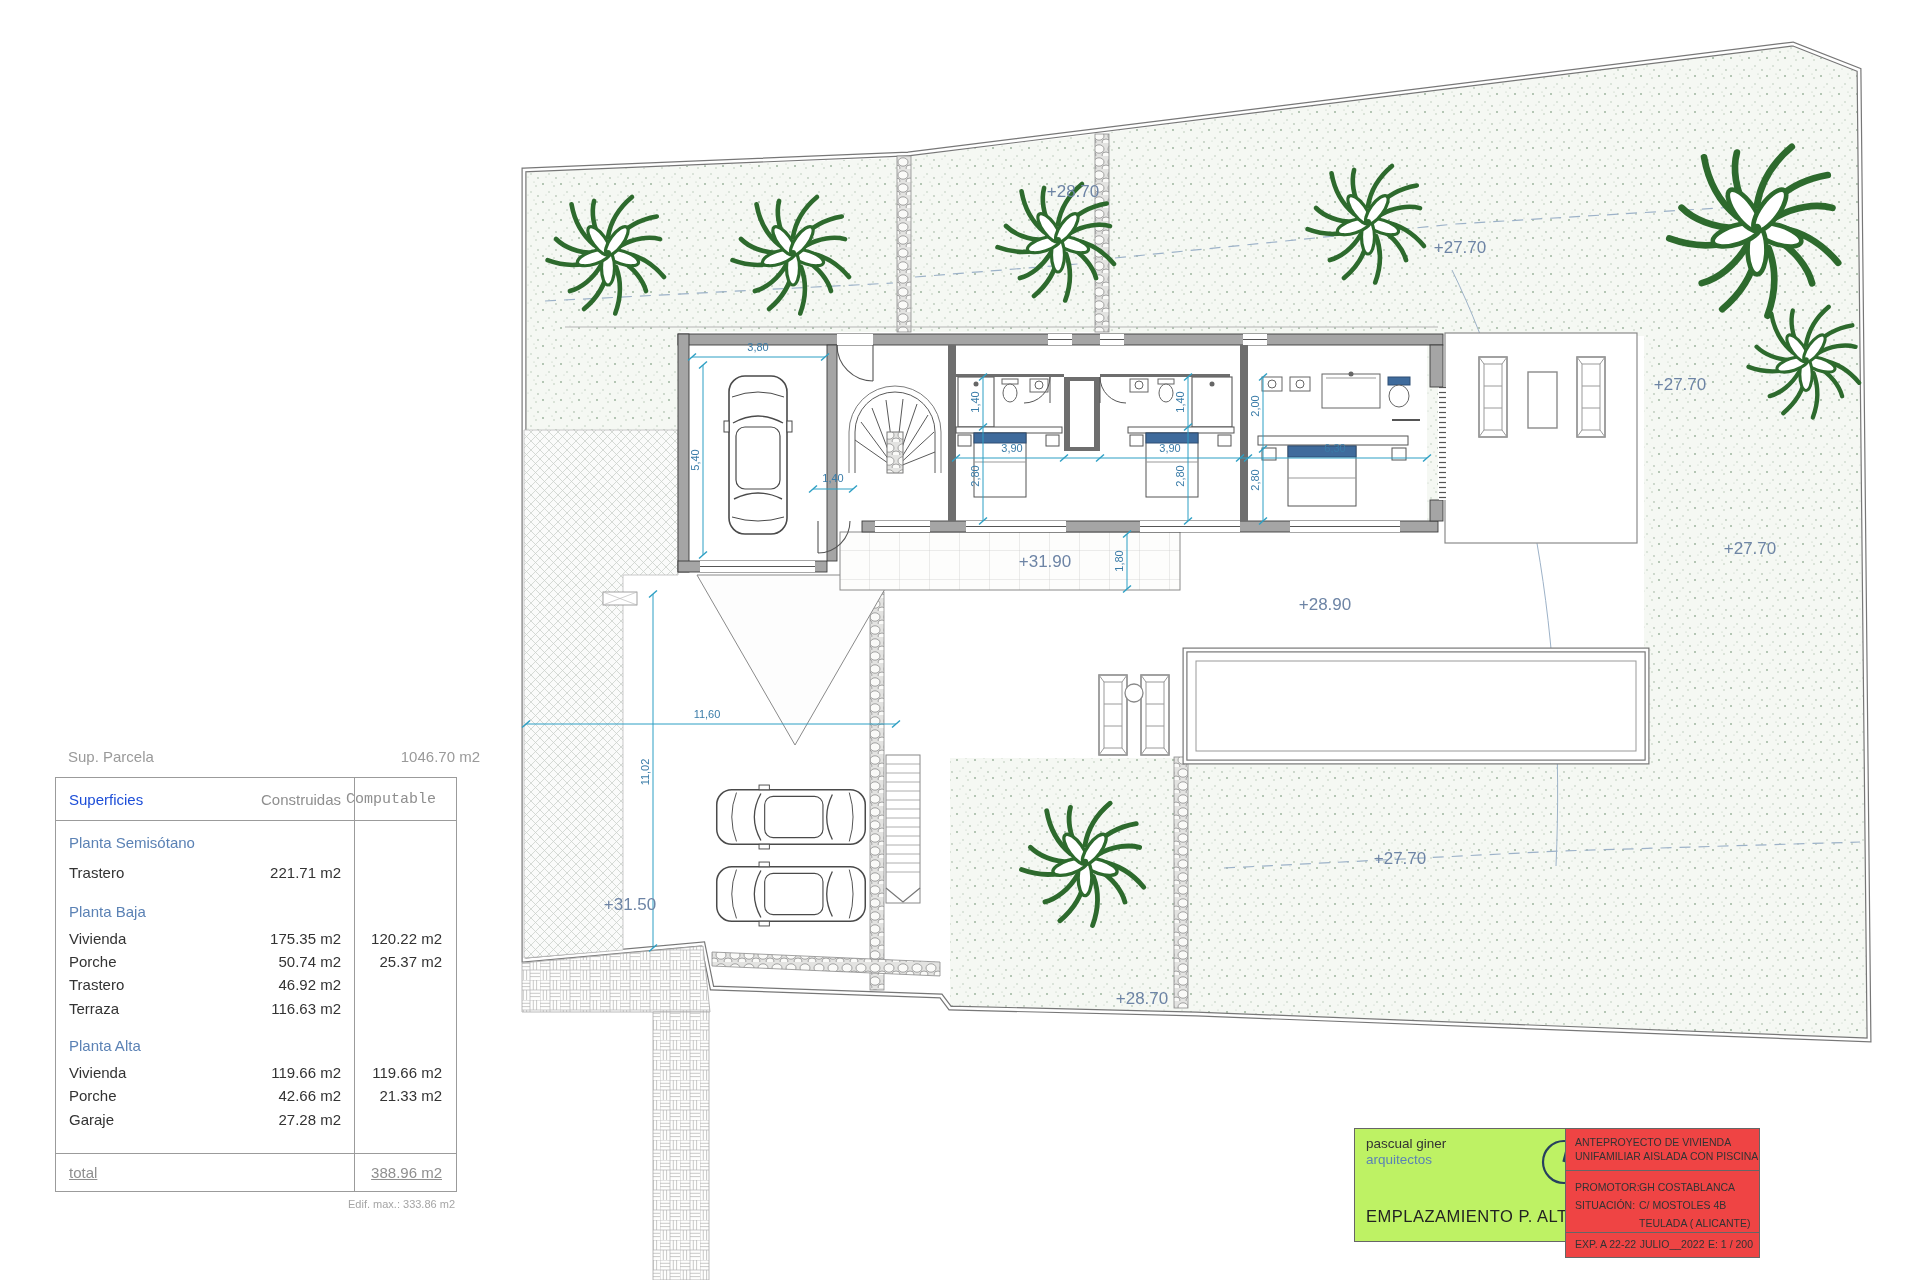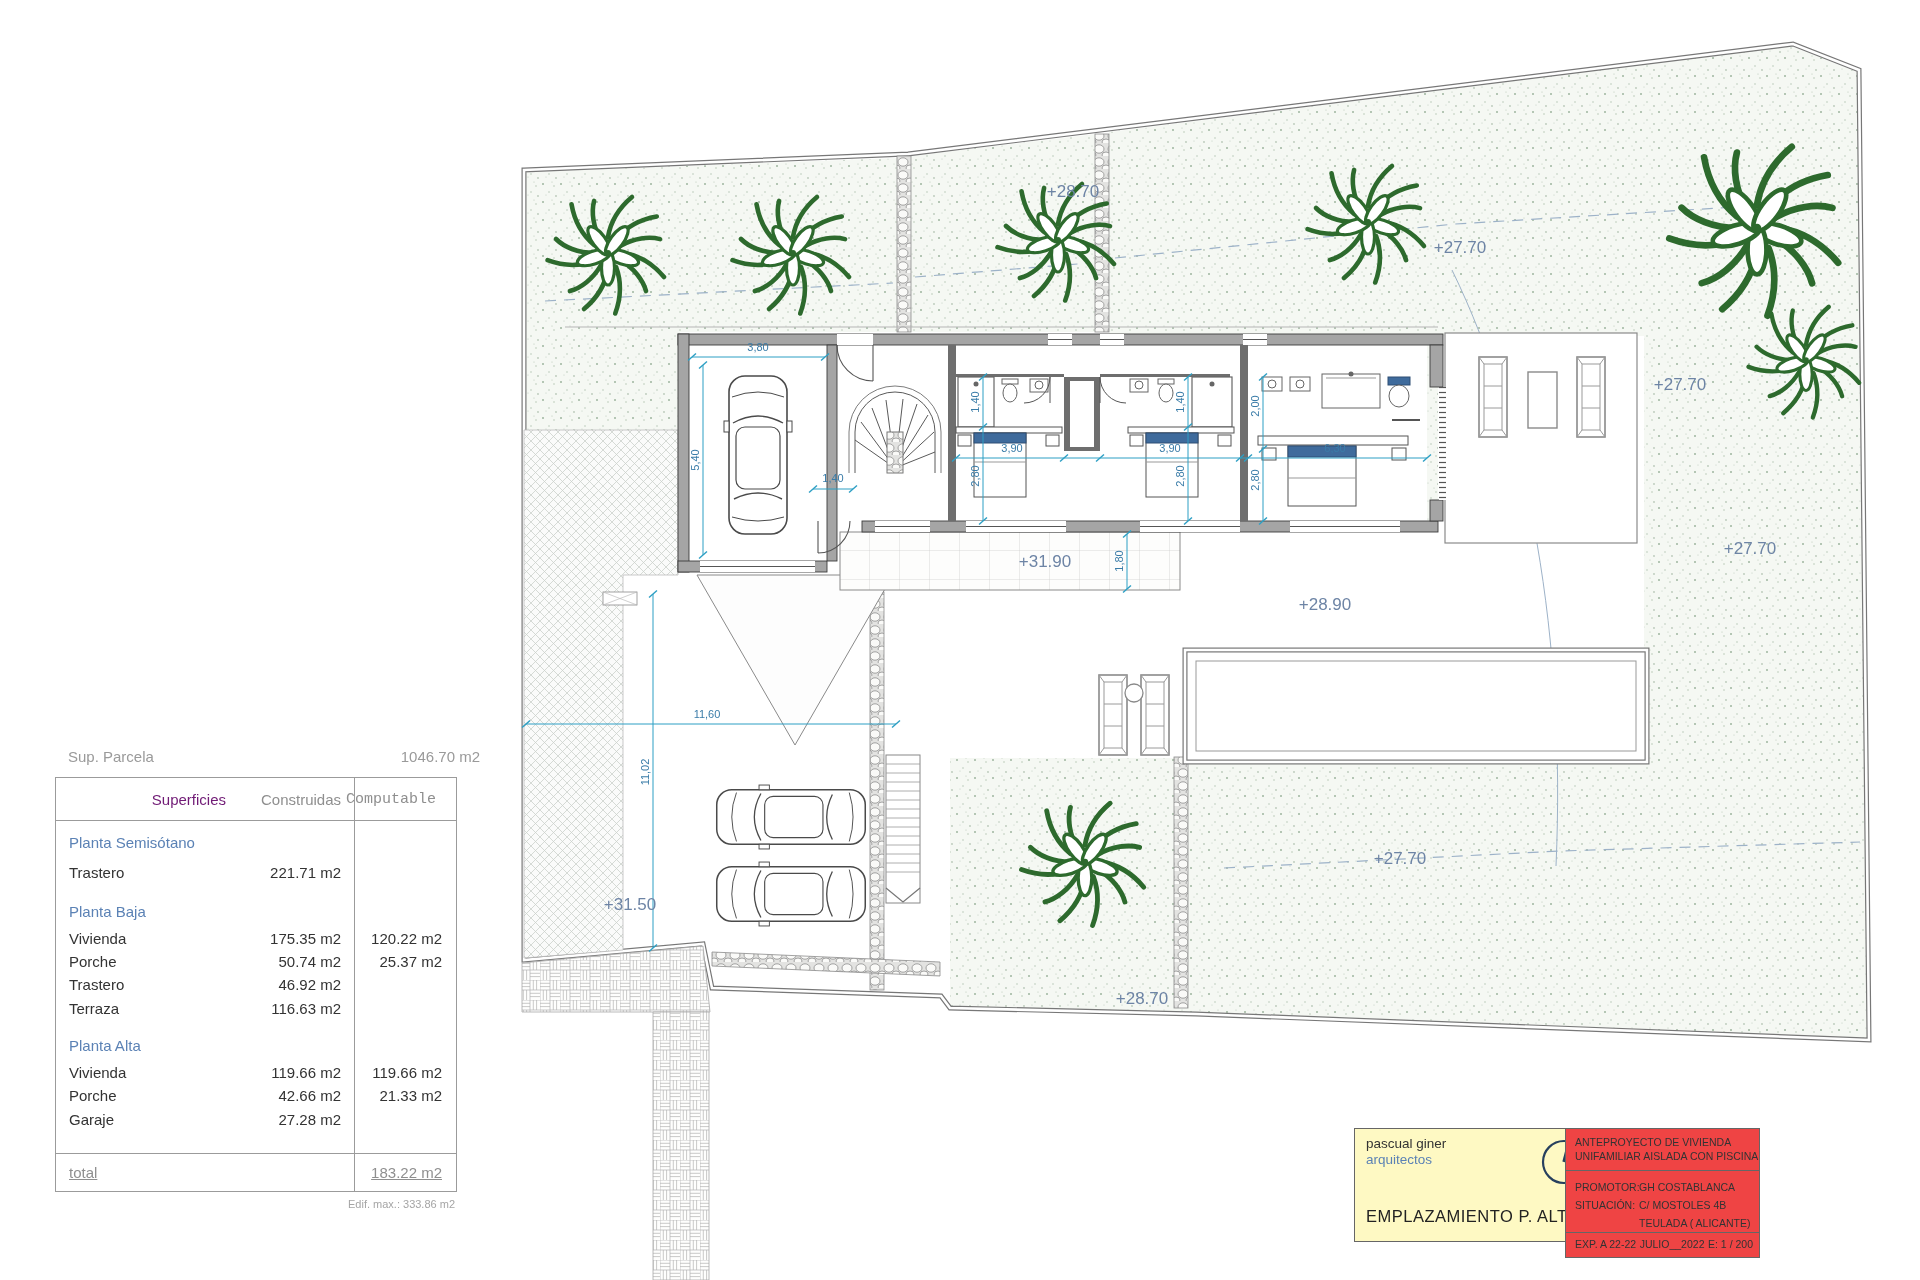--- a/index.html
+++ b/index.html
@@ -8,33 +8,33 @@
   svg{position:absolute;left:0;top:0;}
   svg text{font-family:"Liberation Sans", sans-serif;}
   .lvl{fill:#6d84a5;font-size:17px;}
   .dim{fill:#3a7ca8;font-size:11px;}
   
   .areas{position:absolute;left:55px;top:743px;width:433px;color:#333;font-size:15px;}
   .parcel{display:flex;justify-content:space-between;color:#9a9a9a;padding:0 8px 0 13px;height:26px;align-items:center;}
   .tbox{position:relative;margin-top:8px;width:400px;border:1px solid #9b9b9b;background:#fff;}
   .colsep{position:absolute;left:298px;top:0;bottom:0;border-left:1px solid #9b9b9b;}
   .thead{display:grid;grid-template-columns:170px 115px 100px;height:42px;align-items:center;border-bottom:1px solid #9b9b9b;}
-  .thead .c1{padding-left:13px;color:#701a75;text-align:right;}
+  .thead .c1{padding-left:13px;color:#1d4ed8;}
   .thead .c2{text-align:right;color:#8f8f8f;}
   .thead .c3{text-align:center;color:#8f8f8f;font-family:Liberation Mono, monospace;}
   .trow{display:grid;grid-template-columns:170px 115px 108px;align-items:center;}
   .trow .c1{padding-left:13px;}
   .trow .c2{text-align:right;}
   .trow .c3{text-align:right;padding-right:7px;}
   .sect{color:#5b82b5;}
   .totrow{border-top:1px solid #9b9b9b;color:#8f8f8f;text-decoration:underline;}
   .footnote{width:400px;text-align:right;color:#a5a5a5;font-size:11px;margin-top:6px;}
   
   .tblock{position:absolute;left:1354px;top:1128px;font-size:11px;color:#333;}
-  .tb-left{position:absolute;left:0;top:0;width:211px;height:112px;border:1.5px solid #666;background:#fef9c3;}
+  .tb-left{position:absolute;left:0;top:0;width:211px;height:112px;border:1.5px solid #666;background:#bef264;}
   .tb-right{position:absolute;left:211px;top:0;width:193px;height:128px;border:1.5px solid #666;background:#ef4444;}
   .firm{position:absolute;left:11px;top:7px;font-size:13.5px;color:#333;line-height:16px;}
   .firm .sub{color:#5b82b5;}
   .sheetname{position:absolute;left:11px;top:78px;font-size:16.5px;color:#222;letter-spacing:.5px;white-space:nowrap;}
   .logo{position:absolute;right:28px;top:6px;}
   .tb-row1{position:absolute;left:0;top:0;width:100%;height:42px;border-bottom:1px solid #666;box-sizing:border-box;padding:6px 0 0 9px;line-height:14px;font-size:10.5px;}
   .tb-row2{position:absolute;left:0;top:42px;width:100%;height:62px;border-bottom:1px solid #666;box-sizing:border-box;padding:7px 0 0 9px;font-size:10.5px;line-height:18px;}
   .tb-row3{position:absolute;left:0;top:104px;width:100%;height:24px;box-sizing:border-box;padding:5px 6px 0 9px;font-size:10.5px;display:flex;justify-content:space-between;}
   .kv{display:flex;}
   .kv .k{width:64px;}
@@ -457,21 +457,21 @@
     </div>
     <div class="trow" style="height:24px">
       <span class="c1">Garaje</span>
       <span class="c2">27.28 m2</span>
       <span class="c3"></span>
     </div>
     <div style="height:22px"></div>
     <div class="trow totrow" style="height:37px">
       <span class="c1">total</span>
       <span class="c2"></span>
-      <span class="c3">183.22 m2</span>
+      <span class="c3">388.96 m2</span>
     </div>
   </div>
   <div class="footnote">Edif. max.: 333.86 m2</div>
 </div>
 
 <div class="tblock">
   <div class="tb-left">
     <div class="firm">
       <div>pascual giner</div>
       <div class="sub">arquitectos</div>

